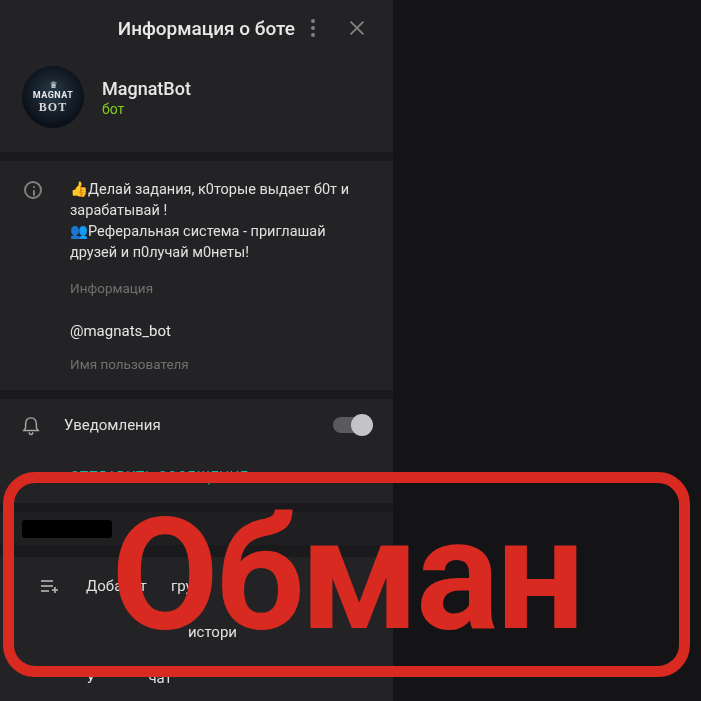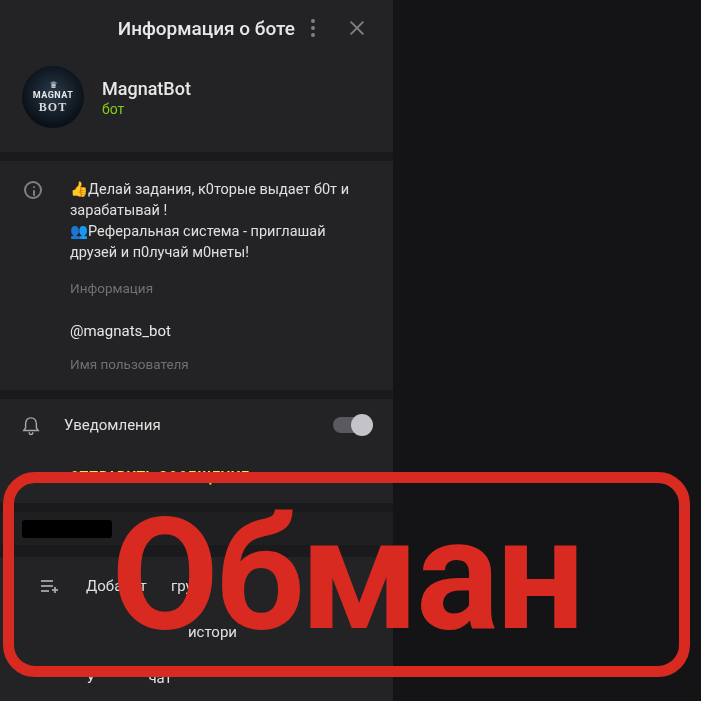--- a/index.html
+++ b/index.html
@@ -176,23 +176,23 @@
   }
   .toggle-knob {
     position: absolute; right: -2px; top: -3px;
     width: 22px; height: 22px;
     background: #c4c4c8;
     border-radius: 50%;
   }
 
   .send-row {
     padding: 18px 22px 18px 70px;
-    color: #fde047;
+    color: #14b8a6;
     font-size: 14px;
-    font-weight: 700;
+    font-weight: 400;
     letter-spacing: 0.4px;
   }
 
   .action-list {
     padding-top: 6px;
   }
   .action-row {
     display: flex;
     align-items: center;
     gap: 26px;

